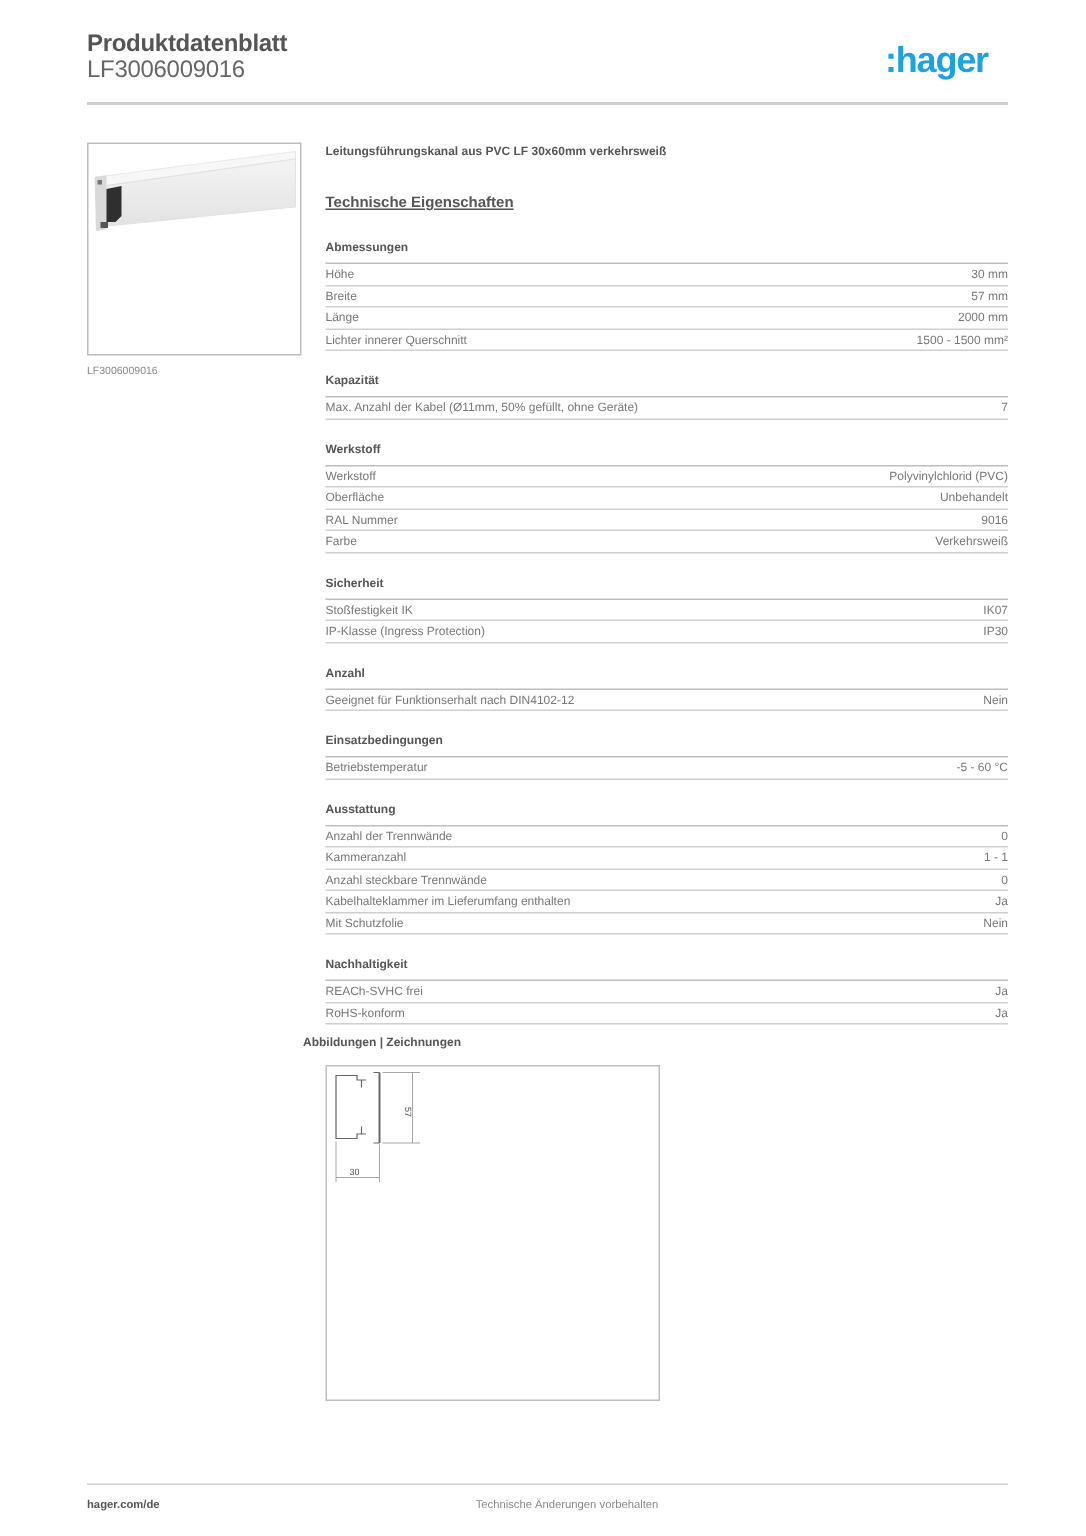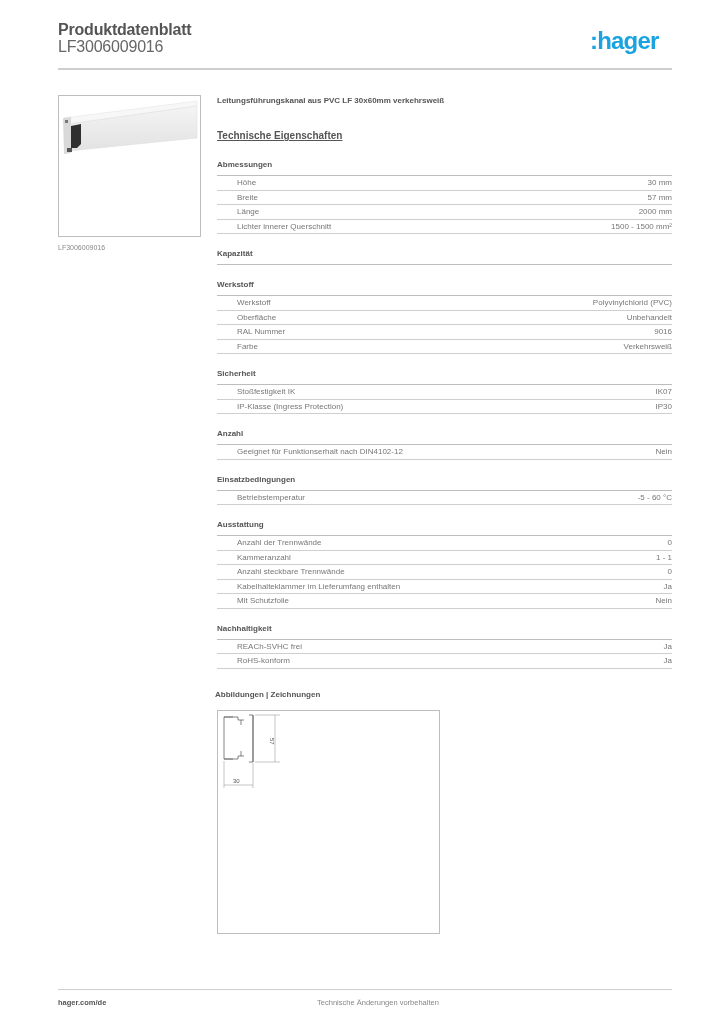--- a/index.html
+++ b/index.html
@@ -16,25 +16,25 @@
   .product-image { left: 58px; top: 95px; width: 143px; height: 142px; border: 1px solid #bdbdbd; box-sizing: border-box; overflow: hidden; background: #fff; }
   .image-caption { left: 58px; top: 244px; font-size: 7px; color: #888; }
 
   .main { left: 217px; top: 95px; width: 455px; }
   .product-desc { font-size: 8px; font-weight: bold; color: #555; height: 12px; line-height: 12px; }
   .section-heading-main { font-size: 10px; font-weight: bold; color: #555; margin-top: 23px; height: 12px; line-height: 12px; text-decoration: underline; }
 
   .group { margin-top: 14px; }
   .group-title { font-size: 8px; font-weight: bold; color: #555; height: 11px; line-height: 11px; border-bottom: 1px solid #bdbdbd; padding-bottom: 5px; }
   .row { display: flex; justify-content: space-between; font-size: 8px; color: #777; height: 13.5px; line-height: 13px; border-bottom: 1px solid #cfcfcf; }
-  .row .label { white-space: nowrap; margin-left: 20px; }
+  .row .label { white-space: nowrap; }
   .row .value { white-space: nowrap; text-align: right; }
   .first-group { margin-top: 17px; }
 
-  .drawings-title { left: 215px; top: 690px; font-size: 8px; font-weight: bold; color: #555; }
+  .drawings-title { left: 202px; top: 690px; font-size: 8px; font-weight: bold; color: #555; }
   .drawing-box { left: 217px; top: 710px; width: 223px; height: 224px; border: 1px solid #bdbdbd; box-sizing: border-box; background: #fff; }
 
   .footer-line { left: 58px; top: 989px; width: 614px; height: 1px; background: #cfcfcf; }
   .footer-left { left: 58px; top: 998px; font-size: 7.5px; font-weight: bold; color: #555; }
   .footer-center { left: 0; width: 724px; text-align: center; top: 998px; font-size: 7.5px; color: #888; padding-left: 16px; }
   .footer-right { right: 52px; top: 998px; font-size: 7.5px; font-weight: bold; color: #555; margin-top: 43px; }
 </style>
 </head>
 <body>
 
@@ -84,20 +84,24 @@
         <span class="value">2000 mm</span>
       </div>
     <div class="row">
         <span class="label">Lichter innerer Querschnitt</span>
         <span class="value">1500 - 1500 mm²</span>
       </div>
   </div>
 
   <div class="group">
     <div class="group-title">Kapazität</div>
+    <div class="row">
+        <span class="label">Max. Anzahl der Kabel (Ø11mm, 50% gefüllt, ohne Geräte)</span>
+        <span class="value">7</span>
+      </div>
   </div>
 
   <div class="group">
     <div class="group-title">Werkstoff</div>
     <div class="row">
         <span class="label">Werkstoff</span>
         <span class="value">Polyvinylchlorid (PVC)</span>
       </div>
     <div class="row">
         <span class="label">Oberfläche</span>

